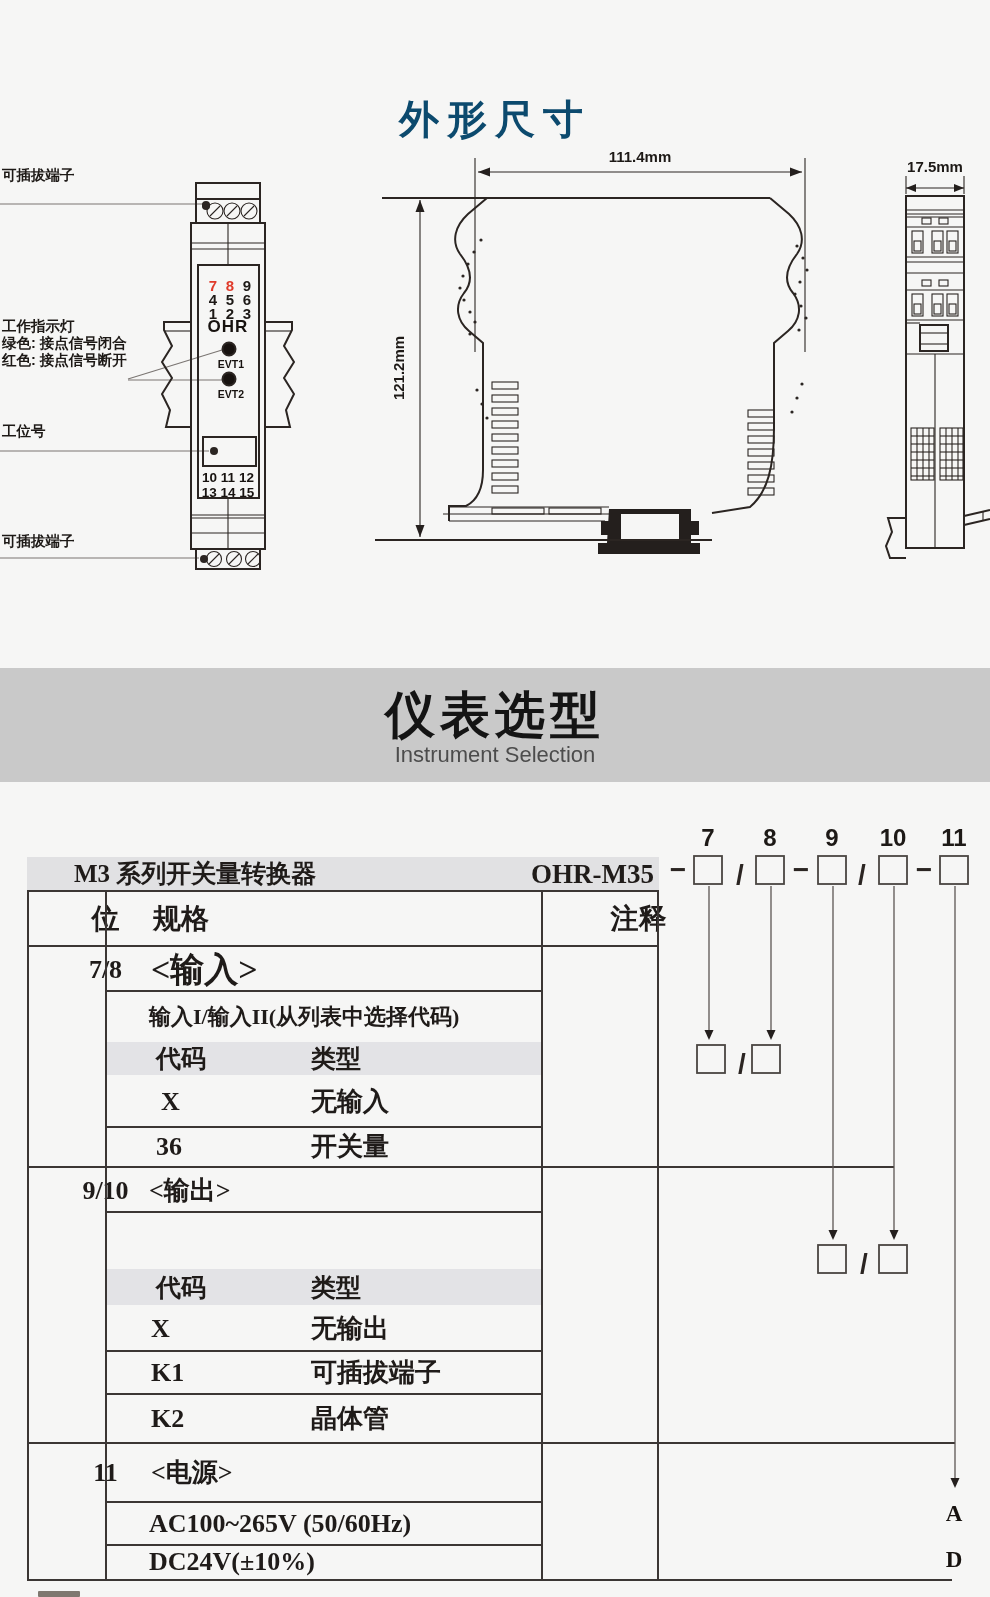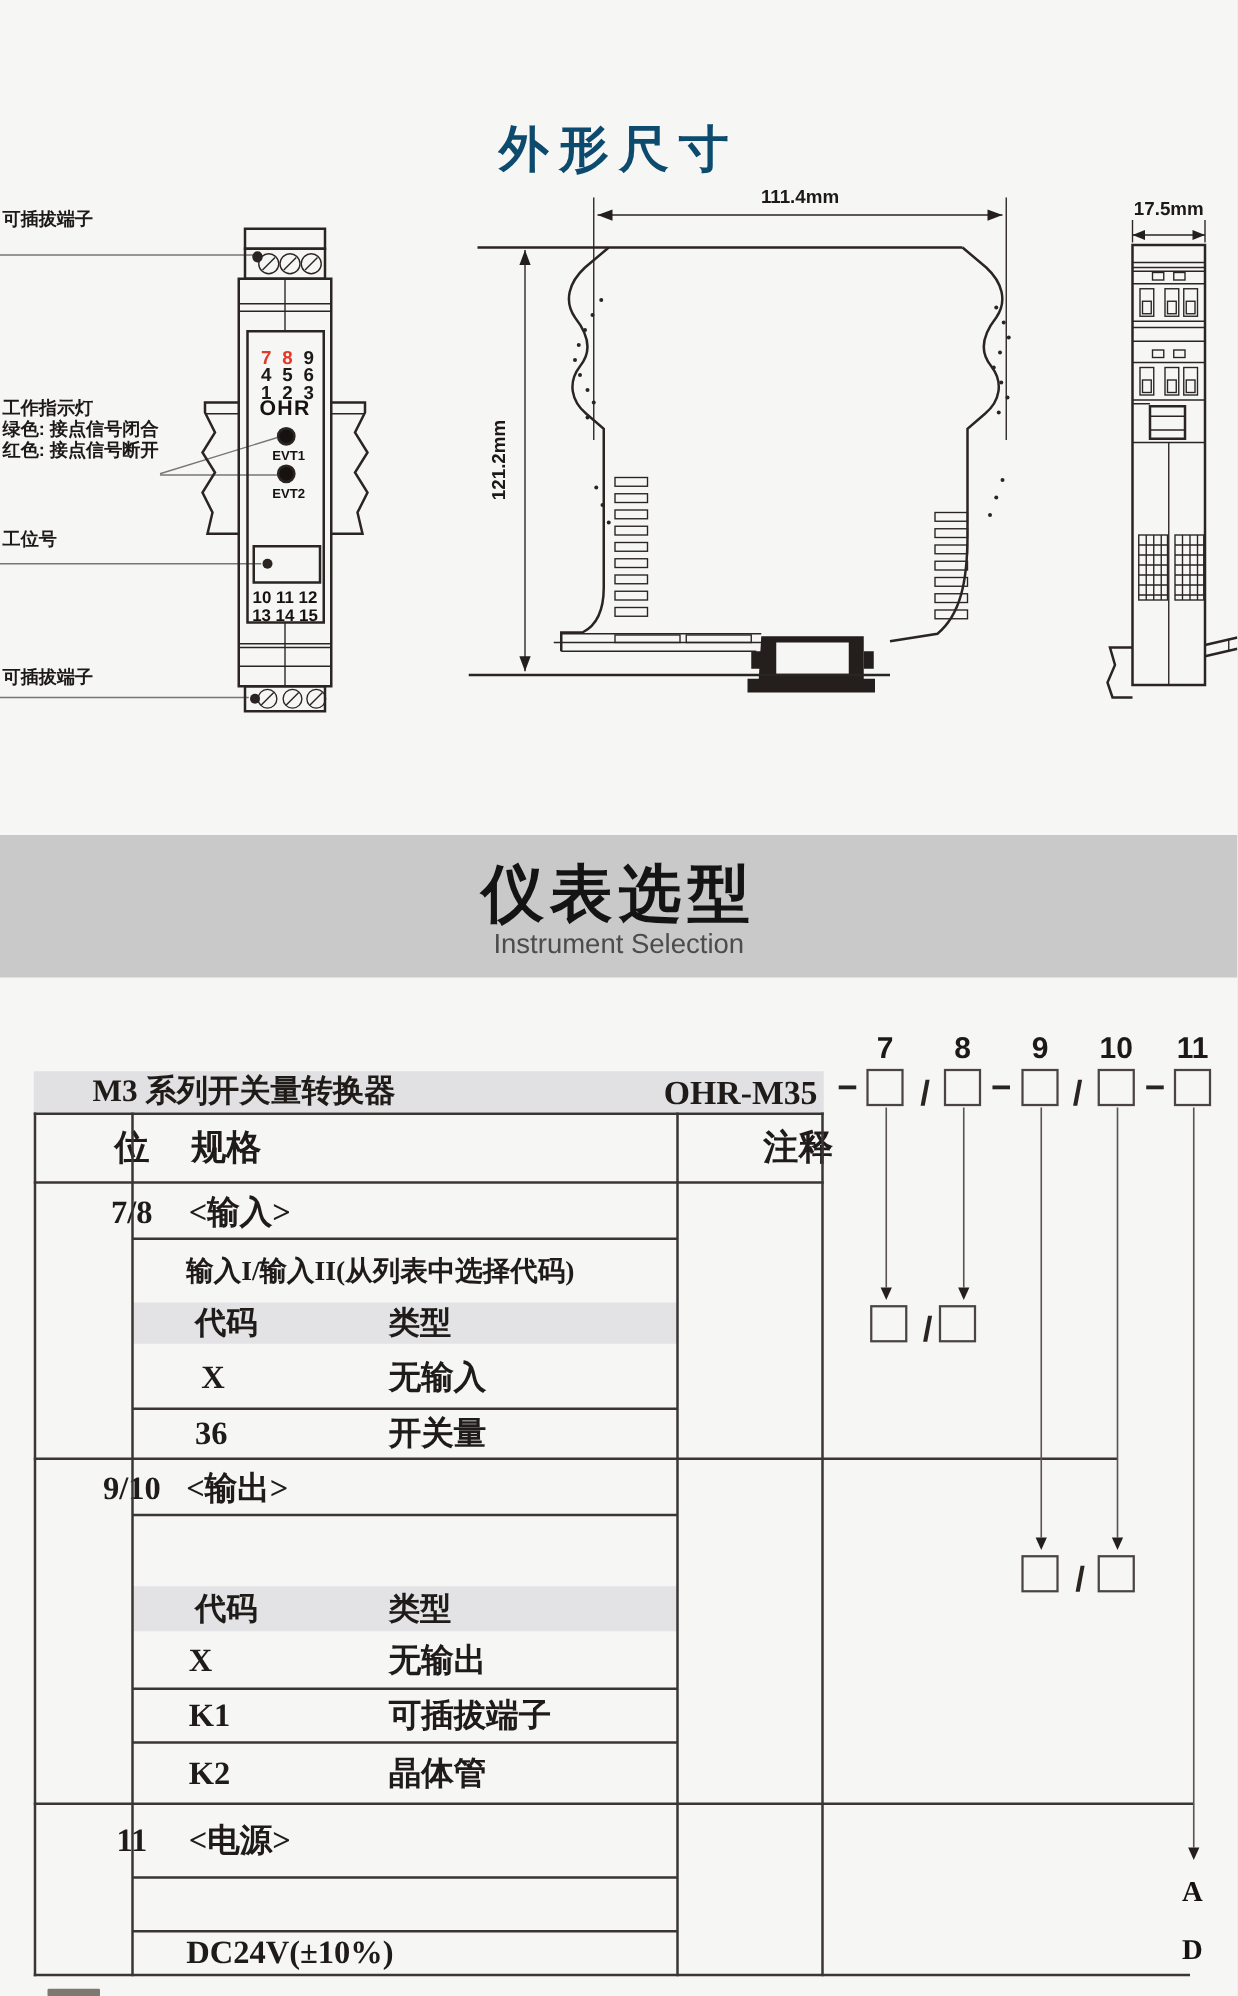--- a/index.html
+++ b/index.html
@@ -288,21 +288,21 @@
   </div>
 
   <div class="subgray" style="top:1042px;height:33px"></div>
   <div class="subgray" style="top:1269px;height:36px"></div>
 
   <div class="cell serif ctr" style="left:27px;top:890px;width:79px;height:55px;line-height:57px;font-size:28px">位</div>
   <div class="cell serif" style="left:114px;top:890px;height:55px;line-height:57px;font-size:28px">规格</div>
   <div class="cell serif ctr" style="left:542px;top:890px;width:115px;height:55px;line-height:57px;font-size:28px">注释</div>
 
   <div class="cell serif ctr" style="left:27px;top:947px;width:79px;height:43px;line-height:45px;font-size:26px">7/8</div>
-  <div class="cell serif" style="left:112px;top:947px;height:43px;line-height:45px;font-size:26px">&lt;输入&gt;</div>
+  <div class="cell serif" style="left:112px;top:947px;height:43px;line-height:45px;font-size:34px">&lt;输入&gt;</div>
   <div class="cell serif" style="left:110px;top:990px;height:52px;line-height:54px;font-size:22px">输入I/输入II(从列表中选择代码)</div>
   <div class="cell serif" style="left:117px;top:1042px;height:33px;line-height:34px;font-size:25px">代码</div>
   <div class="cell serif" style="left:272px;top:1042px;height:33px;line-height:34px;font-size:25px">类型</div>
   <div class="cell serif" style="left:122px;top:1075px;height:51px;line-height:53px;font-size:26px">X</div>
   <div class="cell serif" style="left:272px;top:1075px;height:51px;line-height:53px;font-size:26px">无输入</div>
   <div class="cell serif" style="left:117px;top:1126px;height:40px;line-height:42px;font-size:26px">36</div>
   <div class="cell serif" style="left:272px;top:1126px;height:40px;line-height:42px;font-size:26px">开关量</div>
 
   <div class="cell serif ctr" style="left:27px;top:1168px;width:79px;height:43px;line-height:45px;font-size:26px">9/10</div>
   <div class="cell serif" style="left:110px;top:1168px;height:43px;line-height:45px;font-size:26px">&lt;输出&gt;</div>
@@ -310,20 +310,21 @@
   <div class="cell serif" style="left:272px;top:1269px;height:36px;line-height:37px;font-size:25px">类型</div>
   <div class="cell serif" style="left:112px;top:1305px;height:45px;line-height:47px;font-size:26px">X</div>
   <div class="cell serif" style="left:272px;top:1305px;height:45px;line-height:47px;font-size:26px">无输出</div>
   <div class="cell serif" style="left:112px;top:1350px;height:43px;line-height:45px;font-size:26px">K1</div>
   <div class="cell serif" style="left:272px;top:1350px;height:43px;line-height:45px;font-size:26px">可插拔端子</div>
   <div class="cell serif" style="left:112px;top:1393px;height:49px;line-height:51px;font-size:26px">K2</div>
   <div class="cell serif" style="left:272px;top:1393px;height:49px;line-height:51px;font-size:26px">晶体管</div>
 
   <div class="cell serif ctr" style="left:27px;top:1442px;width:79px;height:59px;line-height:61px;font-size:26px">11</div>
   <div class="cell serif" style="left:112px;top:1442px;height:59px;line-height:61px;font-size:26px">&lt;电源&gt;</div>
+  <div class="cell serif" style="left:110px;top:1501px;height:43px;line-height:45px;font-size:26px">AC100~265V (50/60Hz)</div>
   <div class="cell serif" style="left:110px;top:1544px;height:35px;line-height:36px;font-size:26px">DC24V(±10%)</div>
 
   <div class="bline" style="left:27px;top:890px;width:632px;height:2px"></div>
   <div class="bline" style="left:27px;top:945px;width:632px;height:2px"></div>
   <div class="bline" style="left:27px;top:1166px;width:867px;height:2px"></div>
   <div class="bline" style="left:27px;top:1442px;width:928px;height:2px"></div>
   <div class="bline" style="left:27px;top:1579px;width:925px;height:2px"></div>
   <div class="bline" style="left:106px;top:990px;width:436px;height:2px"></div>
   <div class="bline" style="left:106px;top:1126px;width:436px;height:2px"></div>
   <div class="bline" style="left:106px;top:1211px;width:436px;height:2px"></div>

